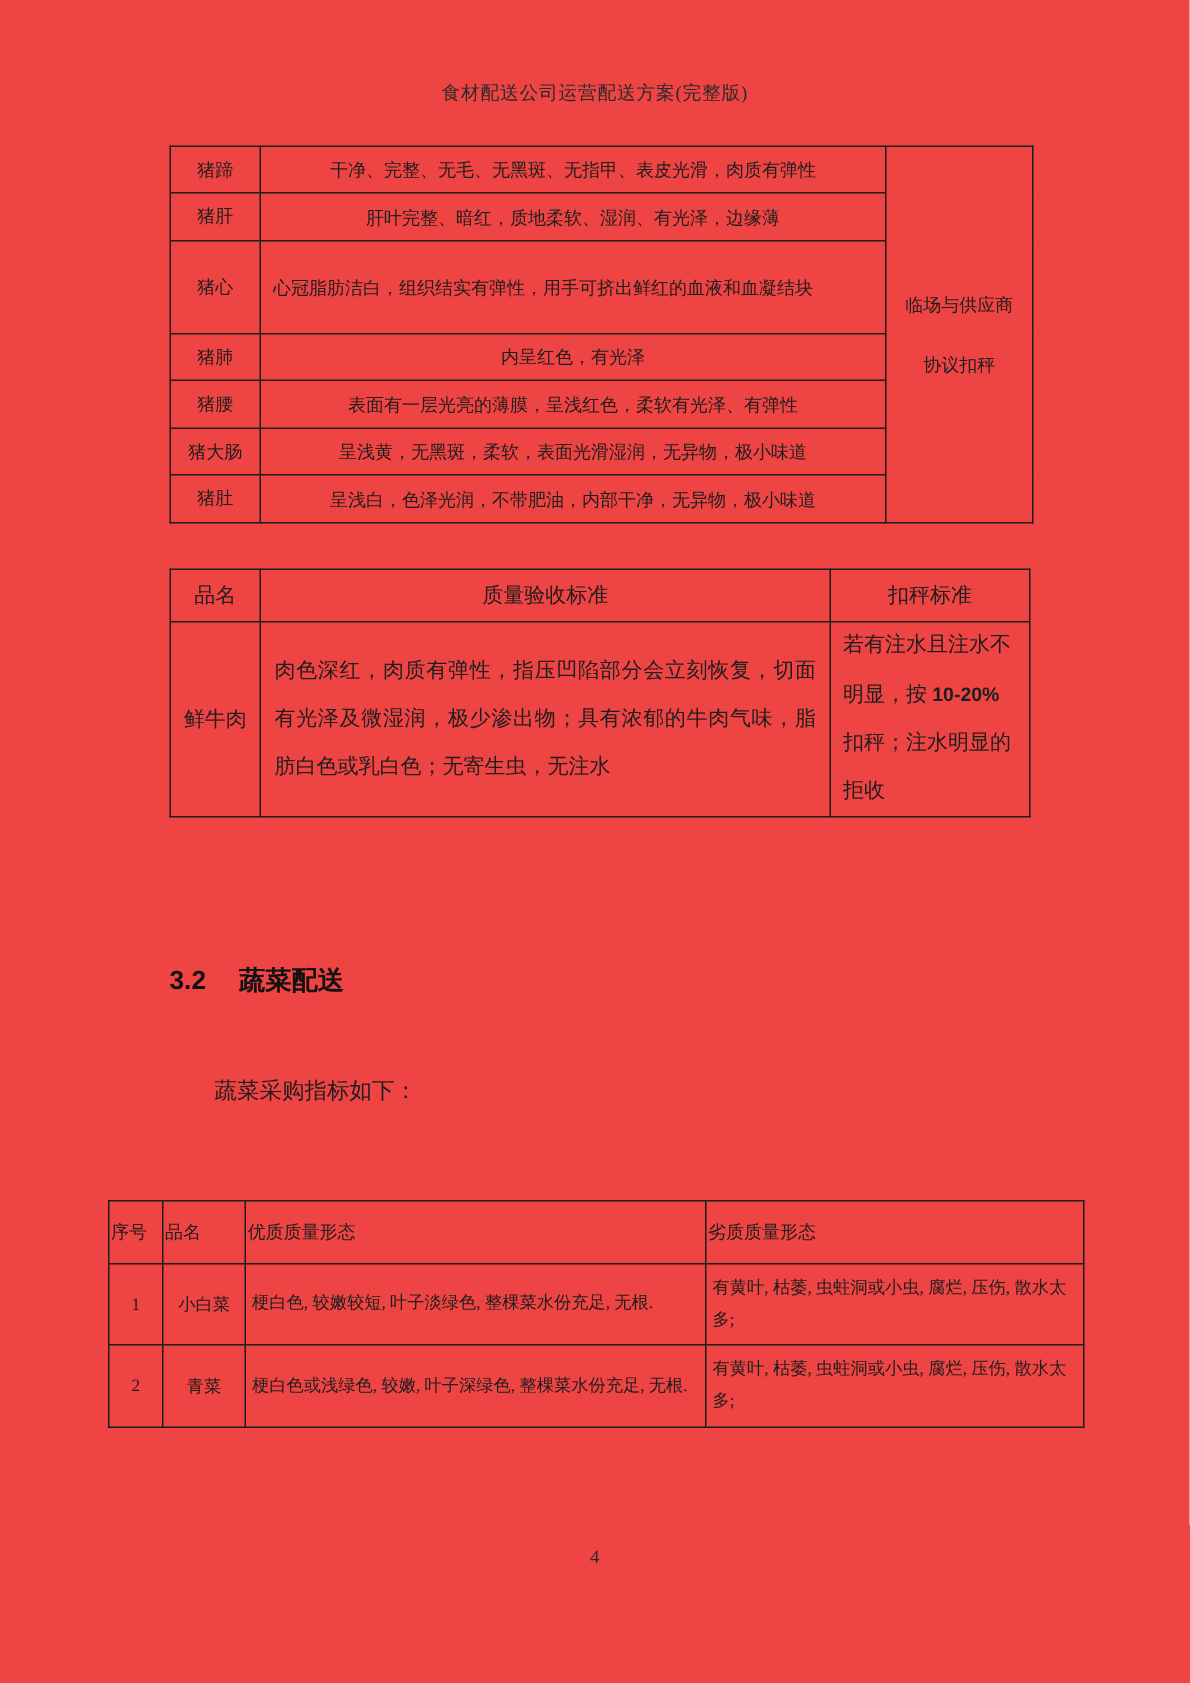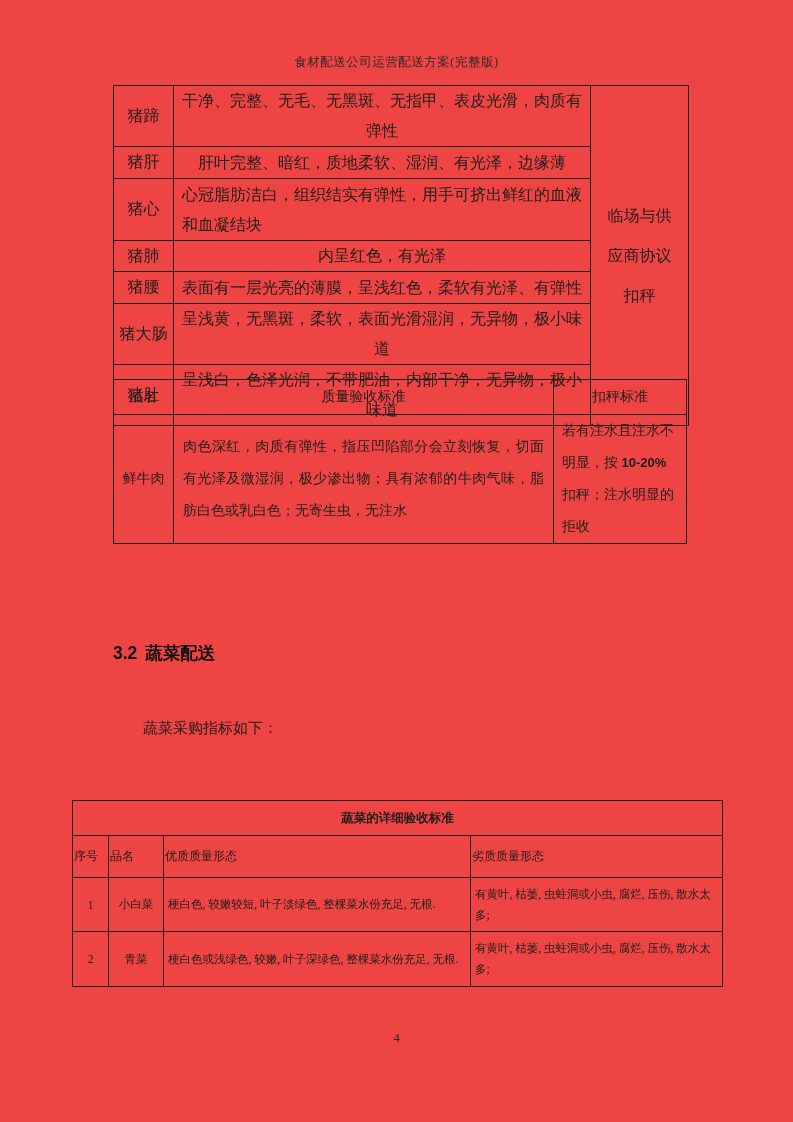--- a/index.html
+++ b/index.html
@@ -14,21 +14,21 @@
   }
   .doc-header {
     position: absolute; top: 54px; left: 0; width: 100%;
     text-align: center; font-size: 12.5px; color: #2a2a2a;
     letter-spacing: 0.5px;
   }
   table { border-collapse: collapse; table-layout: fixed; }
   td { border: 1px solid #1d1d1d; vertical-align: middle; overflow: hidden; }
 
   
-  .t1 { position: absolute; left: 113px; top: 85px; width: 575px; font-size: 16px; }
+  .t1 { position: absolute; left: 113px; top: 97px; width: 575px; font-size: 12px; }
   .t1 td.name { text-align: center; }
   .t1 td.desc { text-align: center; padding: 0 8px; line-height: 30px; }
   .t1 td.desc.multiline { text-align: justify; text-justify: inter-ideograph; line-height: 30px; }
   .t1 td.note { text-align: center; line-height: 40px; padding: 0 9px; }
 
   
   .t2 { position: absolute; left: 113px; top: 379px; width: 573px; font-size: 14px; }
   .t2 td.hdr { text-align: center; height: 32px; }
   .t2 td.name { text-align: center; }
   .t2 td.quality { text-align: justify; text-justify: inter-ideograph; padding: 0 9px; line-height: 32px; }
@@ -45,21 +45,21 @@
   .p1 { top: 543px; }
   .p2 { top: 676px; }
   .p3 { top: 712px; text-align: left; }
 
   
   .heading {
     position: absolute; left: 113px; top: 641px;
     font-family: "Liberation Sans", "DejaVu Sans", sans-serif;
     font-weight: bold; font-size: 17.5px; color: #111;
   }
-  .heading .num { margin-right: 8px; }
+  .heading .num { margin-right: 22px; }
 
   
   .t3 { position: absolute; left: 72px; top: 800px; width: 650px; font-size: 11.5px; }
   .t3 td.title { text-align: center; font-weight: bold; font-size: 12.5px; height: 32px; }
   .t3 td.hdr { text-align: left; font-size: 12px; height: 39px; }
   .t3 td.cno, .t3 td.cname { text-align: center; }
   .t3 td.good, .t3 td.bad { text-align: left; padding: 2px 4px; line-height: 21px; vertical-align: middle; }
 
   .page-num {
     position: absolute; top: 1031px; left: 0; width: 100%;
@@ -140,23 +140,20 @@
   <p class="para p3">蔬菜采购指标如下：</p>
 
   <table class="t3">
     <colgroup>
         <col style="width:36px">
         <col style="width:55px">
         <col style="width:307px">
         <col style="width:252px">
       </colgroup>
     <tbody>
-        <tr>
-      <td class="title" colspan="4">蔬菜的详细验收标准</td>
-    </tr>
     <tr>
       <td class="hdr">序号</td>
       <td class="hdr">品名</td>
       <td class="hdr">优质质量形态</td>
       <td class="hdr">劣质质量形态</td>
     </tr>
     <tr style="height:54px">
       <td class="cno">1</td>
       <td class="cname">小白菜</td>
       <td class="good">梗白色, 较嫩较短, 叶子淡绿色, 整棵菜水份充足, 无根.</td>

